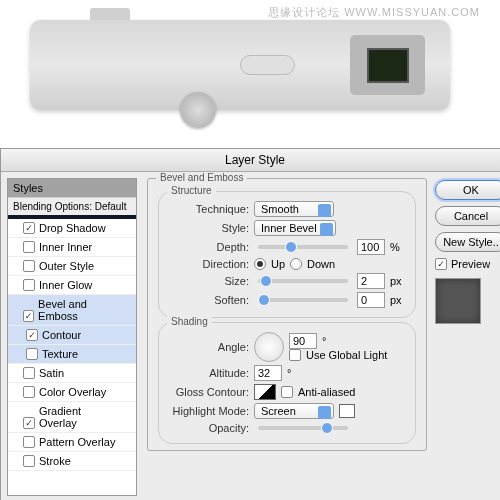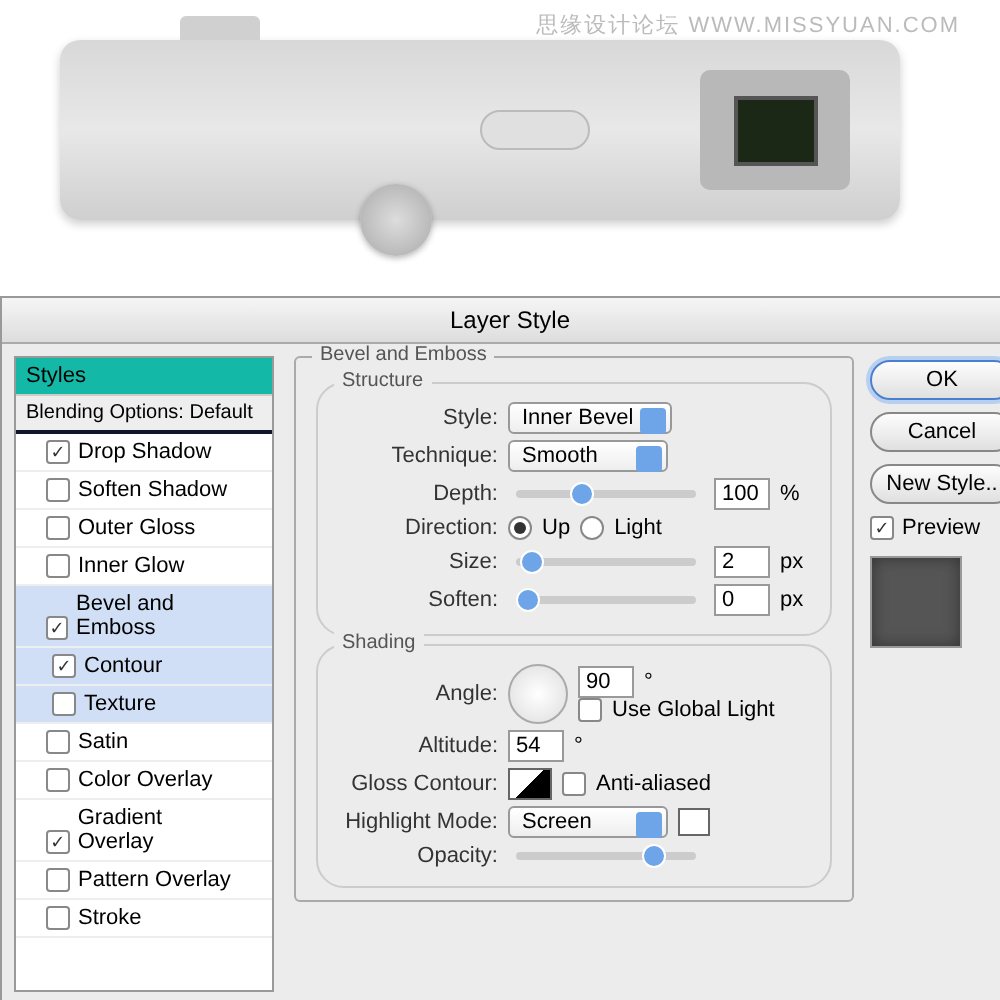--- a/index.html
+++ b/index.html
@@ -10,22 +10,22 @@
 .viewfinder { position: absolute; right: 25px; top: 15px; width: 75px; height: 60px; background: #b8b8b8; border-radius: 5px; display: flex; align-items: center; justify-content: center; }
 .viewfinder-inner { width: 42px; height: 35px; background: #1a2815; border: 2px solid #555; }
 .dial { position: absolute; left: 60px; top: -12px; width: 40px; height: 12px; background: #d0d0d0; border-radius: 3px 3px 0 0; }
 .knob { position: absolute; left: 150px; bottom: -18px; width: 36px; height: 36px; border-radius: 50%; background: radial-gradient(circle, #ddd, #aaa); box-shadow: 0 1px 3px rgba(0,0,0,0.3); }
 .flash { position: absolute; left: 210px; top: 35px; width: 55px; height: 20px; background: #e0e0e0; border-radius: 10px; border: 1px solid #bbb; }
 
 .dialog { position: absolute; top: 148px; left: 0; width: 510px; height: 360px; background: #ececec; border: 1px solid #999; }
 .titlebar { text-align: center; padding: 4px; background: linear-gradient(#f5f5f5, #ddd); border-bottom: 1px solid #aaa; font-size: 12px; }
 .dialog-body { display: flex; height: 330px; }
 .sidebar { width: 130px; border: 1px solid #999; margin: 6px; background: #fff; }
-.sidebar-header { background: #14b8a6; padding: 3px 5px; border-bottom: 1px solid #ccc; font-weight: normal; }
-.sidebar-sub { background: #eee; padding: 3px 5px; border-bottom: 2px solid #0f172a; font-size: 10px; }
+.sidebar-header { background: #a3a3a3; padding: 3px 5px; border-bottom: 1px solid #ccc; font-weight: normal; }
+.sidebar-sub { background: #eee; padding: 3px 5px; border-bottom: 4px solid #0f172a; font-size: 10px; }
 .style-item { padding: 3px 15px; border-bottom: 1px solid #eee; display: flex; align-items: flex-end; gap: 4px; }
 .style-item.selected { background: #d0dff5; }
 .style-item.indent { padding-left: 18px; }
 .chk { width: 12px; height: 12px; border: 1px solid #888; background: #fff; border-radius: 2px; display: inline-flex; align-items: center; justify-content: center; font-size: 9px; color: #333; }
 .chk.on::before { content: "✓"; }
 
 .main { flex: 1; padding: 6px 4px; position: relative; }
 .fieldset { border: 1px solid #aaa; padding: 8px 10px 6px; margin-bottom: 6px; position: relative; border-radius: 3px; }
 .legend { position: absolute; top: -7px; left: 8px; background: #ececec; padding: 0 4px; font-size: 10px; color: #555; }
 .inner-group { border: 1px solid #ccc; padding: 6px 8px; margin-top: 4px; border-radius: 14px; position: relative; }
@@ -70,25 +70,25 @@
     <div class="sidebar">
       <div class="sidebar-header">Styles</div>
       <div class="sidebar-sub">Blending Options: Default</div>
       <div id="style-list">
           <div class="style-item">
             <span class="chk on"></span>
             <span>Drop Shadow</span>
           </div>
           <div class="style-item">
             <span class="chk"></span>
-            <span>Soften Shadow</span>
-          </div>
-          <div class="style-item">
-            <span class="chk"></span>
-            <span>Outer Gloss</span>
+            <span>Inner Inner</span>
+          </div>
+          <div class="style-item">
+            <span class="chk"></span>
+            <span>Outer Style</span>
           </div>
           <div class="style-item">
             <span class="chk"></span>
             <span>Inner Glow</span>
           </div>
           <div class="style-item selected">
             <span class="chk on"></span>
             <span>Bevel and Emboss</span>
           </div>
           <div class="style-item indent selected">
@@ -121,41 +121,41 @@
           </div>
         </div>
     </div>
 
     <div class="main">
       <div class="fieldset">
         <div class="legend">Bevel and Emboss</div>
         <div class="inner-group">
           <div class="inner-legend">Structure</div>
           <div class="row">
+            <span class="lbl">Technique:</span>
+            <span class="select">Smooth</span>
+          </div>
+          <div class="row">
             <span class="lbl">Style:</span>
             <span class="select">Inner Bevel</span>
-          </div>
-          <div class="row">
-            <span class="lbl">Technique:</span>
-            <span class="select">Smooth</span>
           </div>
           <div class="row">
             <span class="lbl">Depth:</span>
             <div class="slider">
                 <div class="thumb" style="left:30%"></div>
               </div>
             <span class="numbox">100</span>
             <span>%</span>
           </div>
           <div class="row">
             <span class="lbl">Direction:</span>
             <span class="radio on"></span>
             <span>Up</span>
             <span class="radio"></span>
-            <span>Light</span>
+            <span>Down</span>
           </div>
           <div class="row">
             <span class="lbl">Size:</span>
             <div class="slider">
                 <div class="thumb" style="left:2%"></div>
               </div>
             <span class="numbox">2</span>
             <span>px</span>
           </div>
           <div class="row">
@@ -179,21 +179,21 @@
                 <span>°</span>
               </div>
               <div class="row" style="margin:0">
                 <span class="chk"></span>
                 <span>Use Global Light</span>
               </div>
             </div>
           </div>
           <div class="row">
             <span class="lbl">Altitude:</span>
-            <span class="numbox">54</span>
+            <span class="numbox">32</span>
             <span>°</span>
           </div>
           <div class="row">
             <span class="lbl">Gloss Contour:</span>
             <span class="swatch"></span>
             <span class="chk"></span>
             <span>Anti-aliased</span>
           </div>
           <div class="row">
             <span class="lbl">Highlight Mode:</span>

